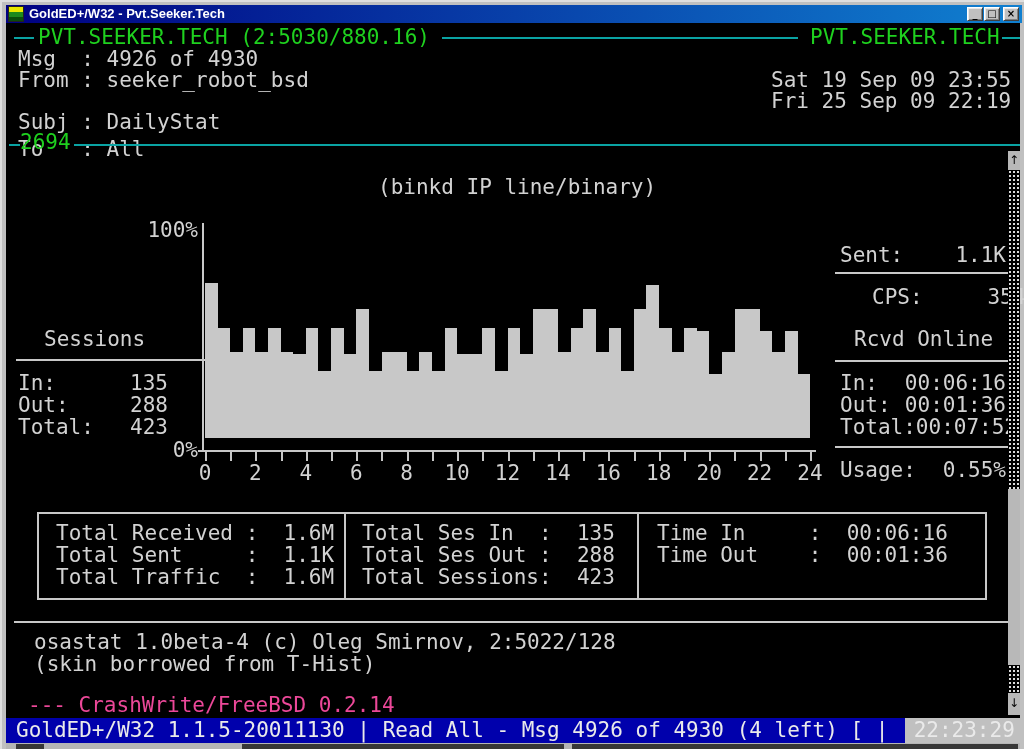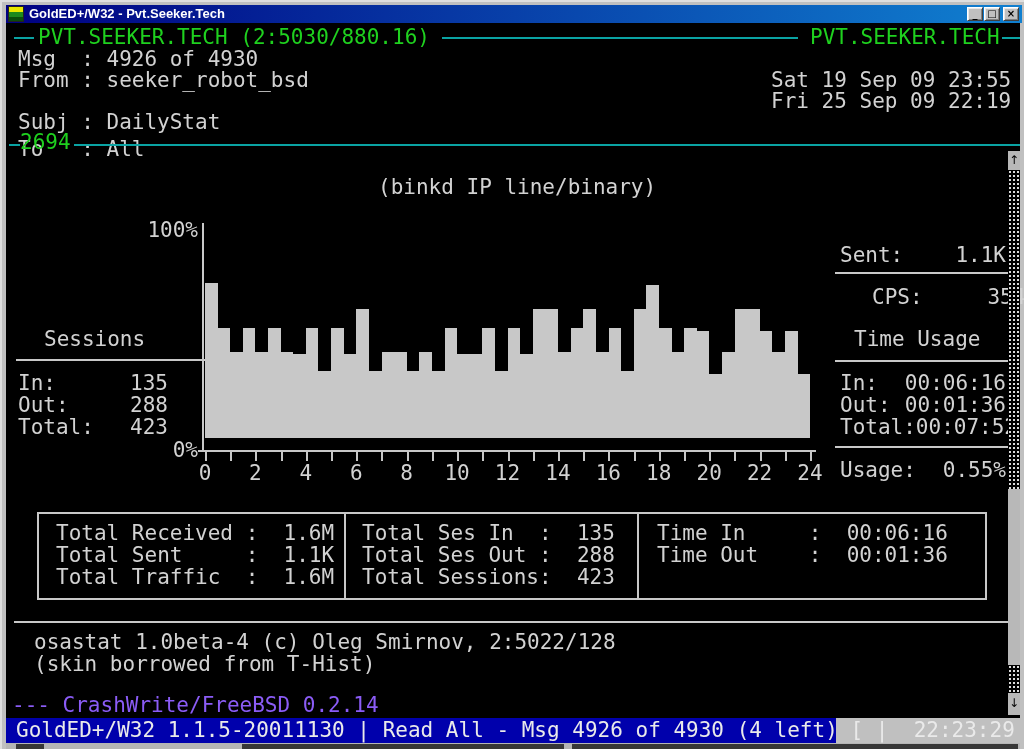--- a/index.html
+++ b/index.html
@@ -15,41 +15,41 @@
   #winbtns{margin-left:auto;margin-right:3px;display:flex;}
   .wbtn{width:16px;height:14px;background:#c0c0c0;border:1px solid;border-color:#fff #404040 #404040 #fff;
         box-shadow:inset 1px 1px 0 #e8e8e8, inset -1px -1px 0 #808080;
         font:bold 10px/12px "DejaVu Sans",sans-serif;text-align:center;color:#000;padding:0;box-sizing:border-box;}
   .wbtn+.wbtn{margin-left:1px;}
   #btn-close{margin-left:3px;}
   
   #console{position:absolute;left:4px;top:21px;width:1014px;height:695px;background:#000;}
   .t{position:absolute;white-space:pre;font:21px/21px "DejaVu Sans Mono",monospace;color:#d2d2d2;}
   .green{color:#1fd11f;}
-  .yellow{color:#8b5cf6;}
+  .yellow{color:#ec4899;margin-left:16px;}
   .cline{position:absolute;height:2px;background:#0aa3a3;}
   .wline{position:absolute;height:2px;background:#c8c8c8;}
   .kv{position:absolute;display:flex;justify-content:space-between;
       font:21px/21px "DejaVu Sans Mono",monospace;color:#d2d2d2;white-space:pre;}
   
   #chart-bars{position:absolute;left:199px;top:200px;width:605px;height:215px;
               display:flex;align-items:flex-end;}
   .bar{flex:1 1 auto;background:#c8c8c8;}
   #y-axis{position:absolute;left:196px;top:200px;width:2px;height:229px;background:#c8c8c8;}
   #x-axis{position:absolute;left:192px;top:427px;width:618px;height:2px;background:#c8c8c8;}
   #x-ticks{position:absolute;left:199px;top:429px;width:605px;height:10px;}
   .tick{position:absolute;top:0;width:2px;height:9px;background:#c8c8c8;}
   .ticklabel{position:absolute;top:11px;width:44px;text-align:center;
              font:21px/21px "DejaVu Sans Mono",monospace;color:#d2d2d2;white-space:pre;}
   
   #summary-box{position:absolute;left:31px;top:489px;width:950px;height:88px;
                border:2px solid #c8c8c8;box-sizing:border-box;}
   .tdiv{position:absolute;top:0;width:2px;height:84px;background:#c8c8c8;}
   
-  #statusbar{position:absolute;left:4px;top:716px;width:830px;height:25px;background:#0000ac;}
+  #statusbar{position:absolute;left:4px;top:716px;width:899px;height:25px;background:#0000ac;}
   #statusbar .t{color:#eaeaea;top:2px;}
   
   #bottomstrip{position:absolute;left:4px;top:741px;width:1014px;height:8px;background:#b5b5b5;}
   .bpatch{position:absolute;top:1px;height:5px;background:#373737;}
   
   .sb-block{position:absolute;left:1002px;width:12px;background:#b8b8b8;
             color:#000;text-align:center;font:12px/18px "DejaVu Sans",sans-serif;}
   .sb-track{position:absolute;left:1002px;width:12px;background:#000;
             background-image:radial-gradient(#dcdcdc 1px,transparent 1.3px);background-size:4px 4px;}
 </style>
@@ -201,21 +201,21 @@
 
     <div class="kv" style="left:834px;top:222px;width:166px;gap:44px;">
       <span>Sent:</span>
       <span>1.1K</span>
     </div>
     <div class="wline" style="left:829px;top:249px;width:173px;"></div>
     <div class="kv" style="left:834px;top:264px;width:166px;margin-left:32px;">
       <span>CPS:</span>
       <span>3544</span>
     </div>
-    <div class="t" style="left:848px;top:306px;">Time Usage</div>
+    <div class="t" style="left:848px;top:306px;">Rcvd Online</div>
     <div class="wline" style="left:829px;top:337px;width:173px;"></div>
     <div class="kv" style="left:834px;top:350px;width:166px;">
       <span>In:</span>
       <span>00:06:16</span>
     </div>
     <div class="kv" style="left:834px;top:372px;width:166px;">
       <span>Out:</span>
       <span>00:01:36</span>
     </div>
     <div class="kv" style="left:834px;top:394px;width:166px;">

